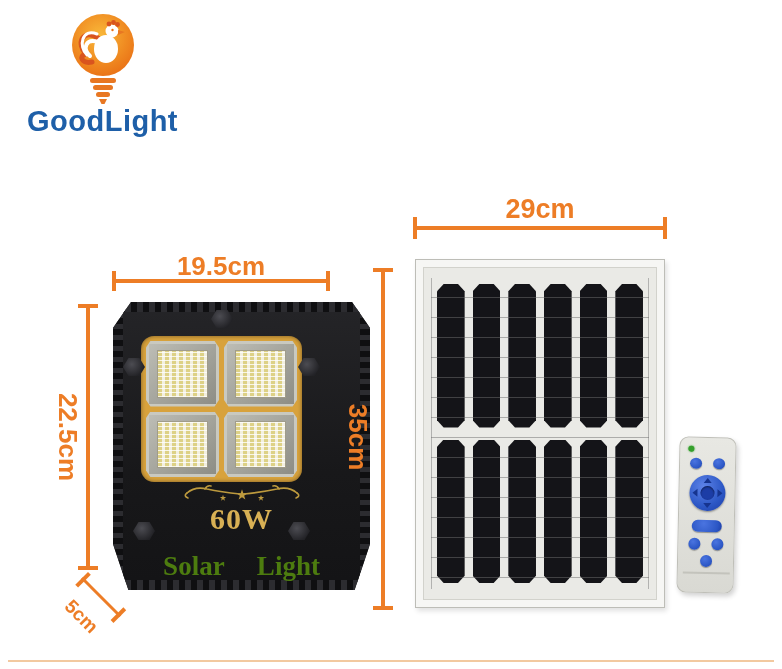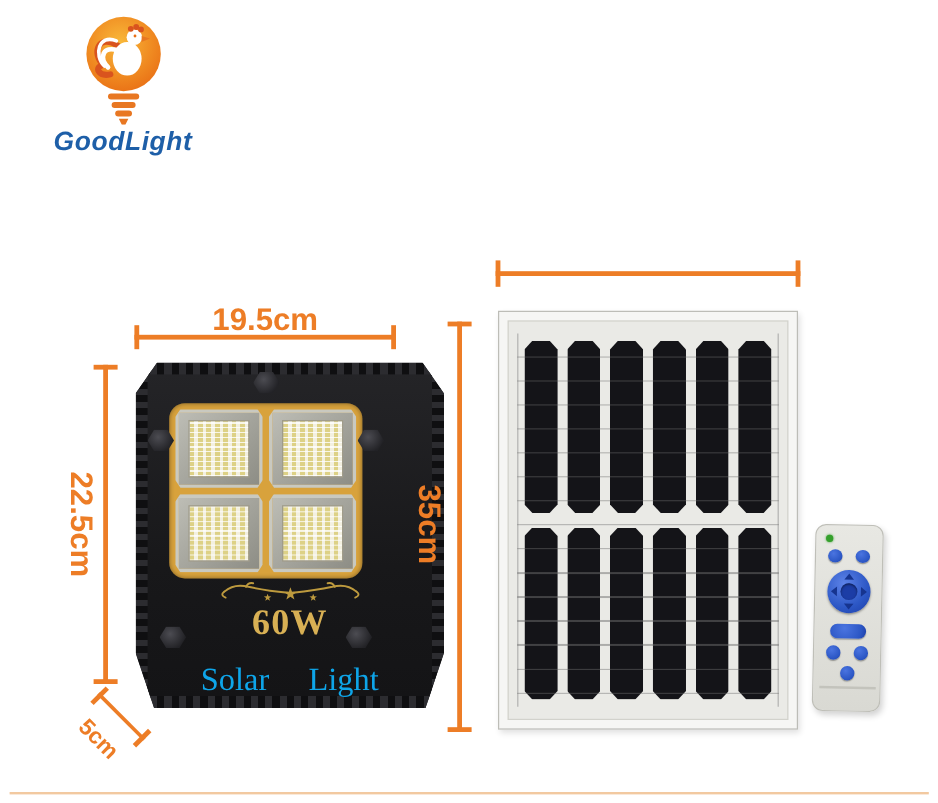--- a/index.html
+++ b/index.html
@@ -1,21 +1,21 @@
 <!DOCTYPE html>
 <html><head>
 <meta charset="utf-8">
 <style>
   html,body{margin:0;padding:0;background:#ffffff;}
   .canvas{position:relative;width:782px;height:669px;background:#ffffff;overflow:hidden;
           font-family:"Liberation Sans",sans-serif;}
 
   
   .logo{position:absolute;left:35px;top:12px;width:135px;display:flex;flex-direction:column;align-items:center;}
-  .logo-text{font-size:22px;font-weight:700;color:#1e5fa8;letter-spacing:.5px;margin-top:1px;font-style:italic;}
+  .logo-text{font-size:29px;font-weight:700;color:#1e5fa8;letter-spacing:.5px;margin-top:1px;}
 
   
   .dim-label{position:absolute;color:#ed7d26;font-size:26px;font-weight:700;text-align:center;z-index:4;}
   .dim-label.sm{font-size:19px;}
   .dim-h{position:absolute;height:20px;z-index:4;}
   .dim-h .bar{position:absolute;left:0;right:0;top:8px;height:4px;background:#ed7d26;}
   .dim-h .cap-l{position:absolute;left:0;top:0;width:4px;height:100%;background:#ed7d26;}
   .dim-h .cap-r{position:absolute;right:0;top:0;width:4px;height:100%;background:#ed7d26;}
   .dim-v{position:absolute;width:20px;z-index:4;}
   .dim-v .bar{position:absolute;top:0;bottom:0;left:8px;width:4px;background:#ed7d26;}
@@ -42,21 +42,21 @@
   .led-chips{position:absolute;inset:6px 8px;border:1px solid #a09c8a;
              background:
                repeating-linear-gradient(0deg,rgba(255,255,255,.8) 0 1px,rgba(0,0,0,0) 1px 4px),
                repeating-linear-gradient(90deg,#ddd186 0 4px,#f3f0e0 4px 7px);}
   .flourish{position:absolute;left:0;right:0;top:182px;display:flex;justify-content:center;}
   .fl-watt{position:absolute;left:0;right:0;top:200px;text-align:center;
            font-family:"Liberation Serif",serif;font-weight:700;font-size:30px;color:#d8b054;letter-spacing:1px;}
   .fl-specs{position:absolute;left:33px;width:150px;top:237px;display:flex;justify-content:space-between;
             font-family:"Liberation Serif",serif;font-weight:700;font-size:12px;color:#c9a345;}
   .fl-product{position:absolute;left:0;right:0;top:249px;text-align:center;
-              font-family:"Liberation Serif",serif;font-weight:400;font-size:27px;color:#0ea5e9;word-spacing:26px;}
+              font-family:"Liberation Serif",serif;font-weight:700;font-size:27px;color:#4d7c0f;word-spacing:26px;}
   .screw{position:absolute;width:22px;height:18px;
          clip-path:polygon(25% 0,75% 0,100% 50%,75% 100%,25% 100%,0 50%);
          background:radial-gradient(circle at 40% 35%,#4c4c52,#222226 72%);}
 
   
   .panel{position:absolute;left:415px;top:259px;width:250px;height:349px;background:#f6f6f4;
          border:1px solid #bdbdb7;box-sizing:border-box;box-shadow:2px 3px 5px rgba(0,0,0,.12);z-index:2;}
   .panel-inner{position:absolute;inset:7px;background:#eaeae6;border:1px solid #d2d2cc;}
   .cells{position:absolute;left:13px;right:13px;top:16px;bottom:16px;display:grid;
          grid-template-columns:repeat(6,1fr);grid-template-rows:1fr 1fr;column-gap:8px;row-gap:12px;}
@@ -189,20 +189,21 @@
     <div class="fl-watt">60W</div>
     <div class="fl-product">Solar Light</div>
 
     <div class="screw" style="left:98px;top:8px;"></div>
     <div class="screw" style="left:10px;top:56px;"></div>
     <div class="screw" style="left:185px;top:56px;"></div>
     <div class="screw" style="left:20px;top:220px;"></div>
     <div class="screw" style="left:175px;top:220px;"></div>
   </div>
 
+  <div class="dim-label" style="left:413px;top:194px;width:254px;font-size:27px;">29cm</div>
   <div class="dim-h" style="left:413px;top:217px;width:254px;height:22px;">
     <i class="cap-l"></i>
     <i class="bar" style="top:9px;"></i>
     <i class="cap-r"></i>
   </div>
 
   <div class="dim-v" style="left:373px;top:268px;height:342px;">
     <i class="cap-t"></i>
     <i class="bar"></i>
     <i class="cap-b"></i>

